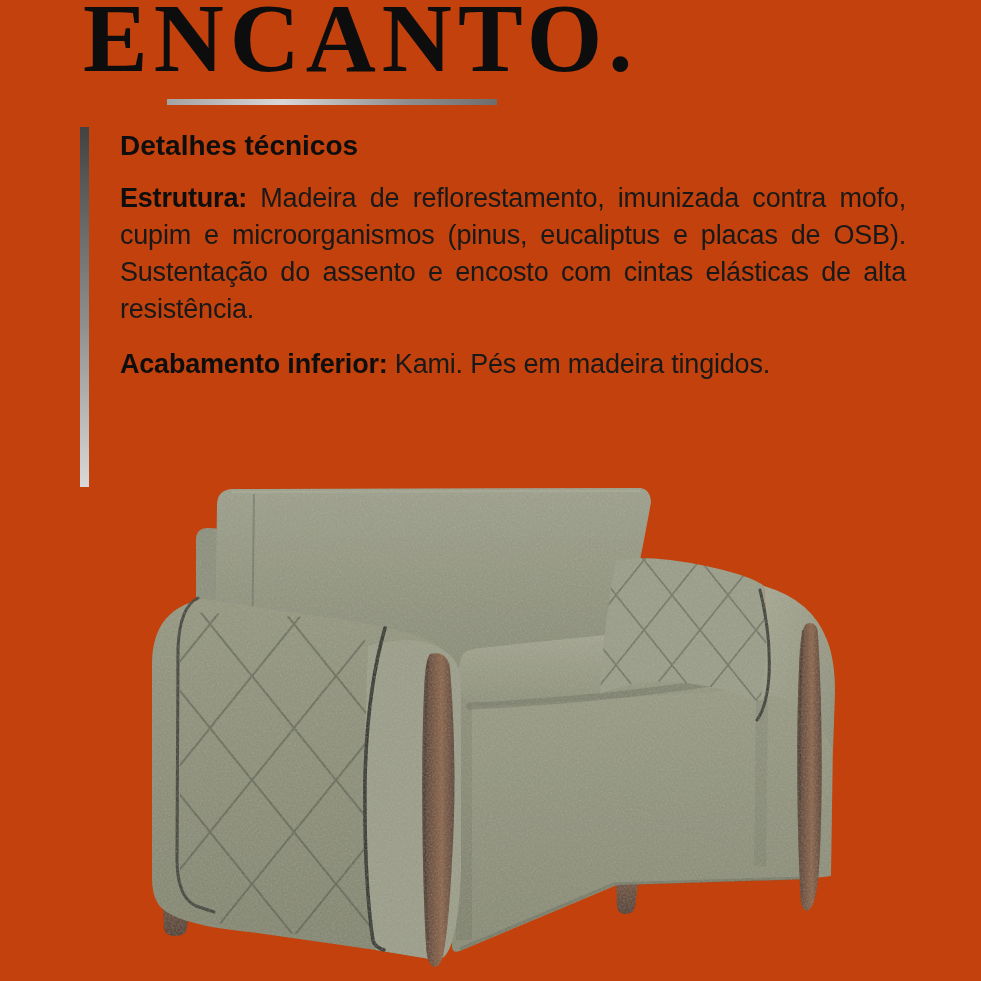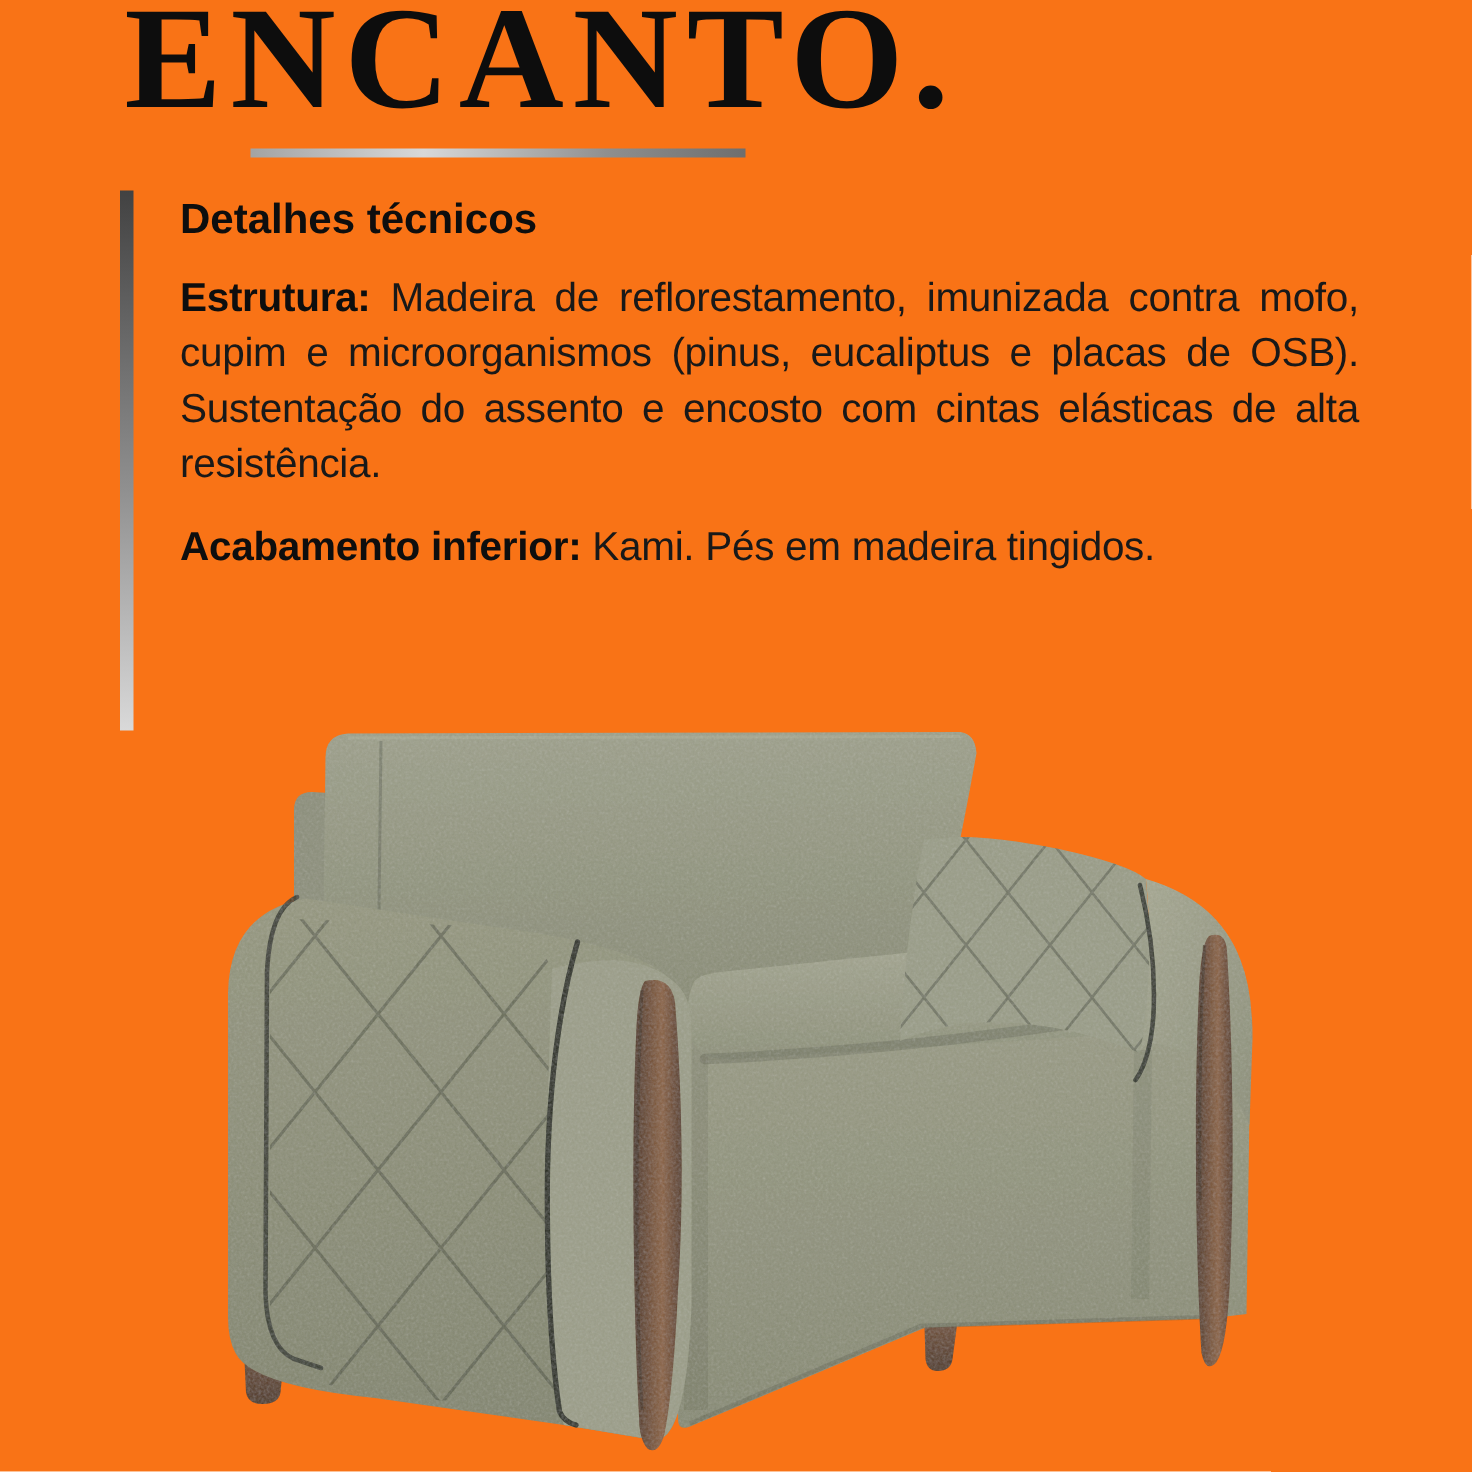--- a/index.html
+++ b/index.html
@@ -1,16 +1,16 @@
 <!DOCTYPE html>
 <html><head>
 <meta charset="utf-8">
 <style>
   html,body{margin:0;padding:0;background:#ffffff;}
-  .page{position:relative;width:981px;height:981px;background:#f97316;overflow:hidden;
+  .page{position:relative;width:981px;height:981px;background:#c2410c;overflow:hidden;
         font-family:"Liberation Sans",sans-serif;color:#111;}
   
   .logo{position:absolute;left:83px;top:-10px;margin:0;
         font-family:"Liberation Serif",serif;font-weight:bold;
         font-size:97px;line-height:1;letter-spacing:6px;color:#0d0d0d;white-space:nowrap;}
   .logo-underline{position:absolute;left:167px;top:99px;width:330px;height:6px;
         background:linear-gradient(90deg,#a3a3a3 0%,#d8d8d8 35%,#8f8f8f 72%,#6e6e6e 100%);}
   
   .accent-bar{position:absolute;left:80px;top:127px;width:9px;height:360px;
         background:linear-gradient(180deg,#424242 0%,#8f8f8f 55%,#d9d9d9 100%);}

